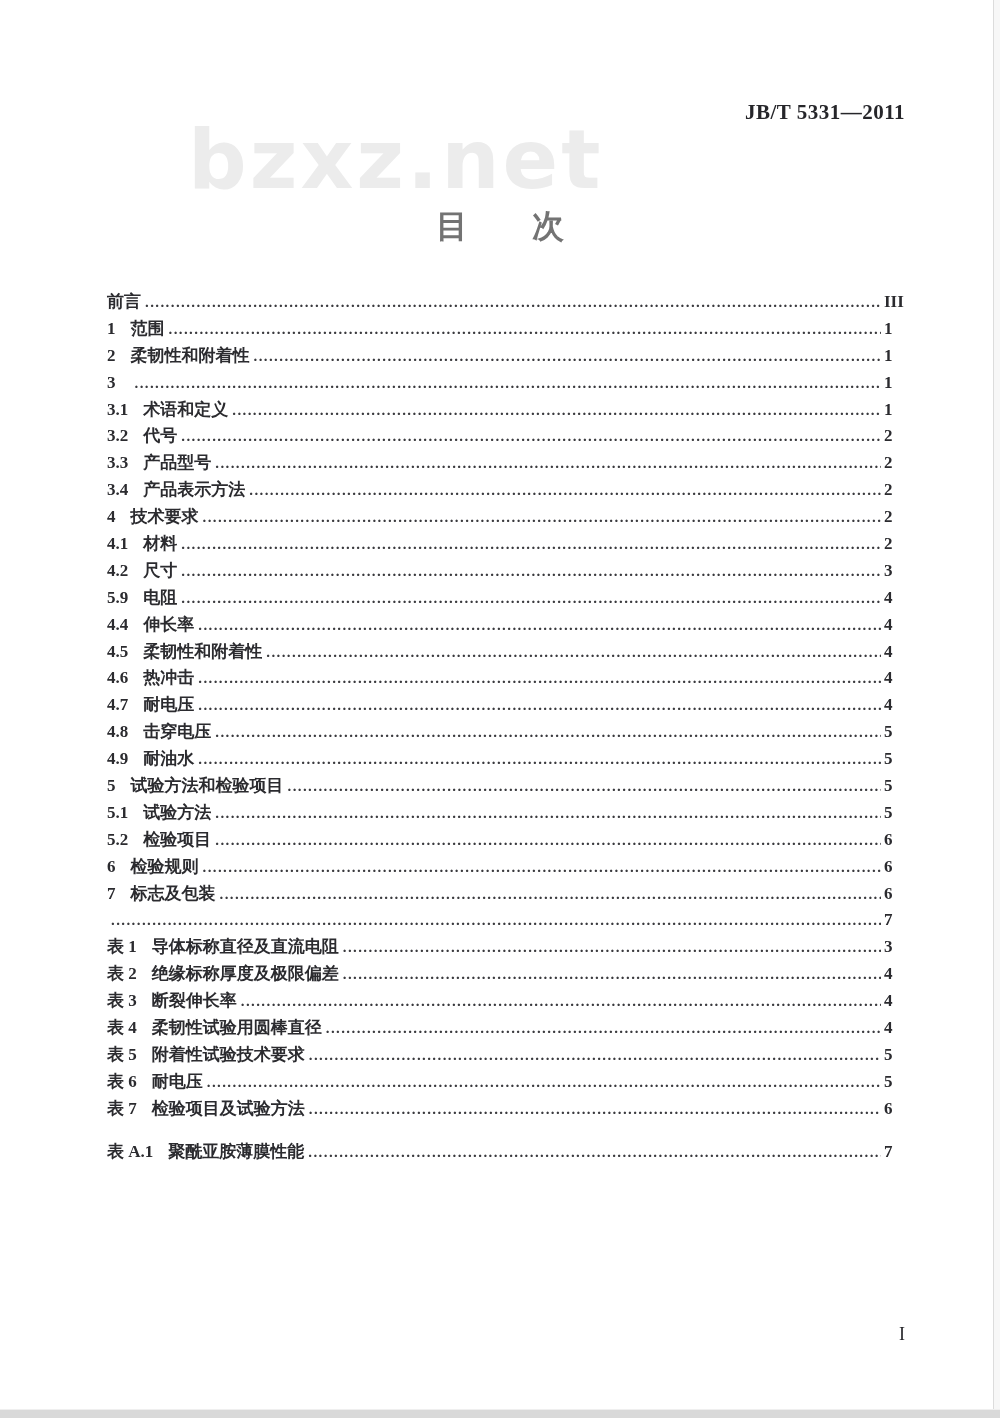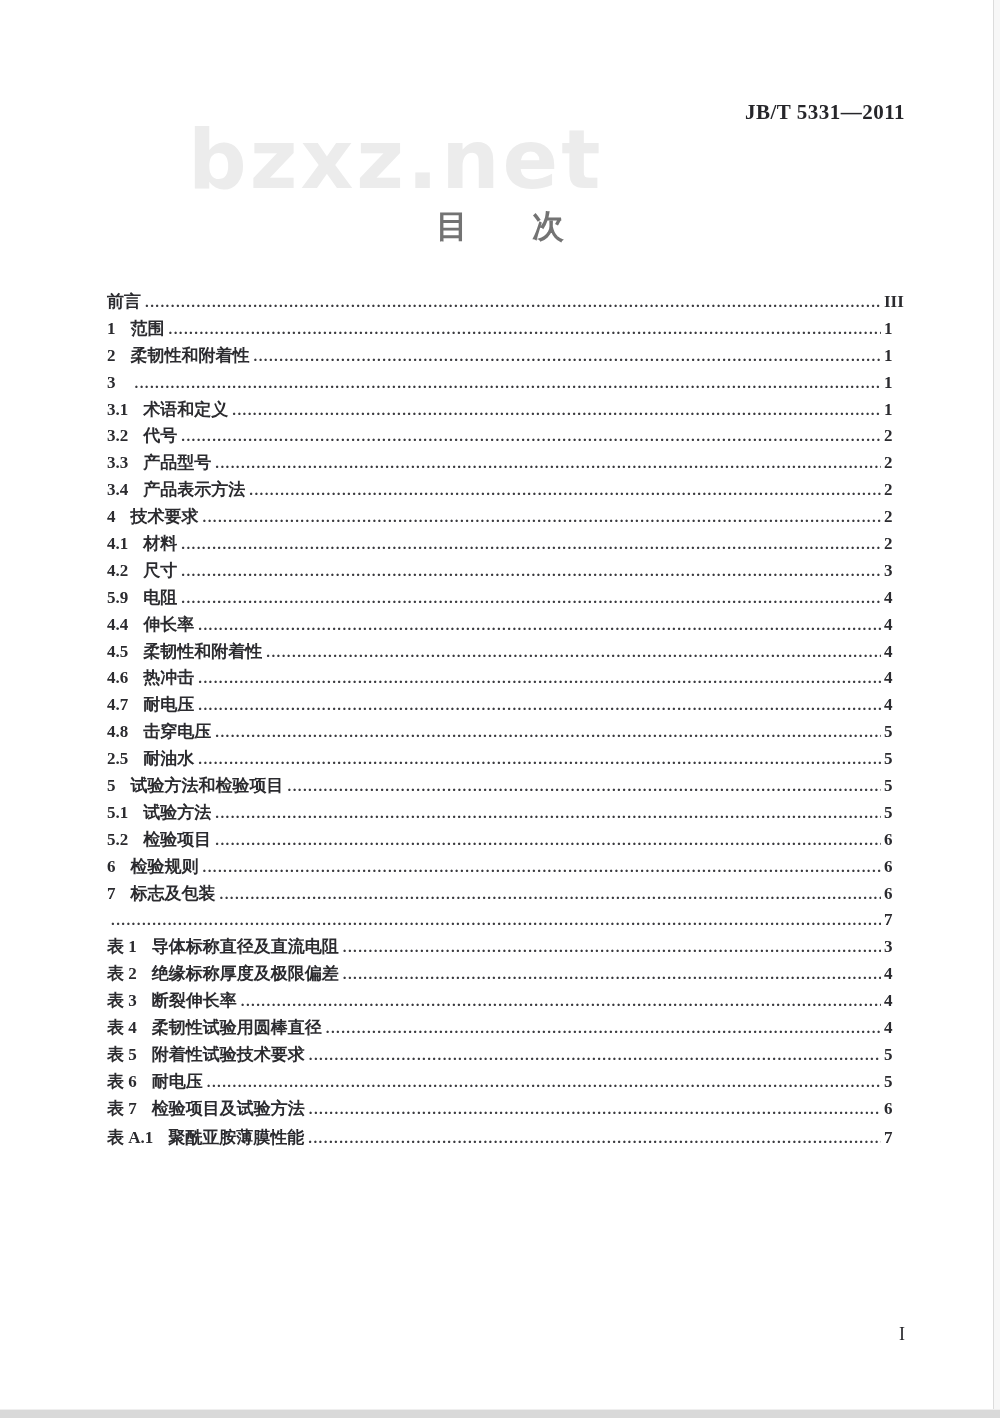--- a/index.html
+++ b/index.html
@@ -51,21 +51,21 @@
     font-weight: bold;
   }
   .toc-row {
     display: flex;
     align-items: baseline;
     height: 26.9px;
     font-size: 17px;
     line-height: 26.9px;
     color: #2b2b2f;
   }
-  .toc-row:last-child { margin-top: 2px; }
+  .toc-row:last-child { margin-top: 16px; }
   .toc-num { white-space: nowrap; margin-right: 15px; }
   .toc-num:empty { display: none; }
   .toc-label { white-space: nowrap; }
   .toc-dots {
     flex: 1 1 auto;
     overflow: hidden;
     white-space: nowrap;
     margin: 0 3px 0 4px;
     min-width: 10px;
   }
@@ -217,21 +217,21 @@
     <span class="toc-dots"></span>
     <span class="toc-page">4</span>
   </div>
       <div class="toc-row">
     <span class="toc-num">4.8</span>
     <span class="toc-label">击穿电压</span>
     <span class="toc-dots"></span>
     <span class="toc-page">5</span>
   </div>
       <div class="toc-row">
-    <span class="toc-num">2.5</span>
+    <span class="toc-num">4.9</span>
     <span class="toc-label">耐油水</span>
     <span class="toc-dots"></span>
     <span class="toc-page">5</span>
   </div>
       <div class="toc-row">
     <span class="toc-num">5</span>
     <span class="toc-label">试验方法和检验项目</span>
     <span class="toc-dots"></span>
     <span class="toc-page">5</span>
   </div>

